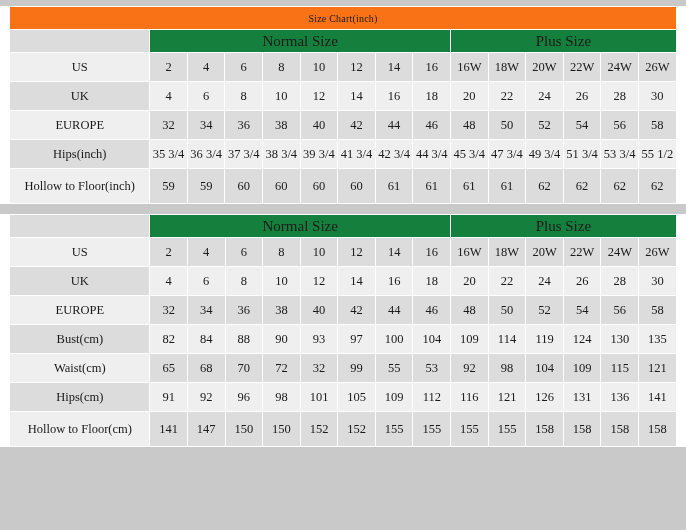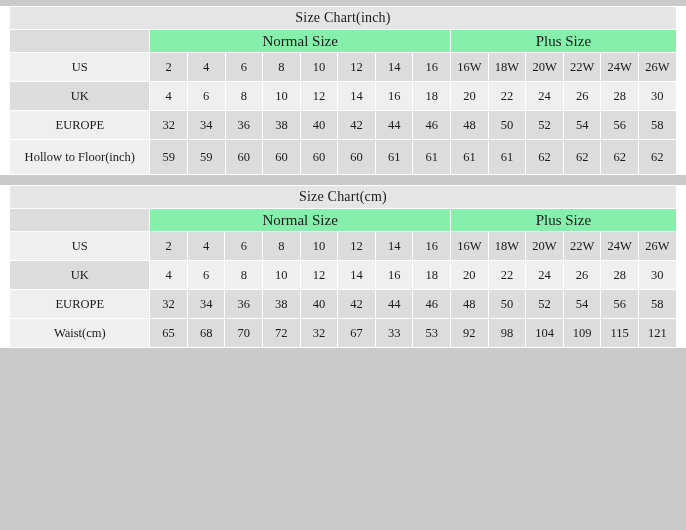--- a/index.html
+++ b/index.html
@@ -30,31 +30,31 @@
     text-align: center;
     vertical-align: middle;
     font-weight: normal;
     padding: 0;
   }
   
   .band-a { background: #efefef; }
   .band-b { background: #dcdcdc; }
 
   .title-row td {
-    background: #e5e5e5;
-    font-size: 14px;
+    background: #f97316;
+    font-size: 10px;
     height: 22px;
     letter-spacing: .2px;
   }
   .group-row td {
     font-size: 15px;
     height: 22px;
   }
   .group-row .blank { background: #dcdcdc; }
-  .group-row .grp { background: #86efac; }
+  .group-row .grp { background: #15803d; }
 
   .data-row td {
     font-size: 12.5px;
     height: 28px;
   }
   .row-label {
     font-size: 13px;
   }
 
   .tall td { height: 34px; }
@@ -137,20 +137,37 @@
           <td class="band-b">48</td>
           <td class="band-b">50</td>
           <td class="band-b">52</td>
           <td class="band-b">54</td>
           <td class="band-b">56</td>
           <td class="band-b">58</td>
         </tr>
 
 
 
+        <tr class="data-row">
+          <td class="row-label band-b">Hips(inch)</td>
+          <td class="band-a">35 3/4</td>
+          <td class="band-a">36 3/4</td>
+          <td class="band-a">37 3/4</td>
+          <td class="band-a">38 3/4</td>
+          <td class="band-a">39 3/4</td>
+          <td class="band-a">41 3/4</td>
+          <td class="band-a">42 3/4</td>
+          <td class="band-a">44 3/4</td>
+          <td class="band-a">45 3/4</td>
+          <td class="band-a">47 3/4</td>
+          <td class="band-a">49 3/4</td>
+          <td class="band-a">51 3/4</td>
+          <td class="band-a">53 3/4</td>
+          <td class="band-a">55 1/2</td>
+        </tr>
 
         <tr class="data-row tall">
           <td class="row-label band-a">Hollow to Floor(inch)</td>
           <td class="band-b">59</td>
           <td class="band-b">59</td>
           <td class="band-b">60</td>
           <td class="band-b">60</td>
           <td class="band-b">60</td>
           <td class="band-b">60</td>
           <td class="band-b">61</td>
@@ -168,23 +185,20 @@
 
   <div class="sep"></div>
 
   <div class="chart-wrap">
     <table class="chart">
       <colgroup>
         <col style="width:140px">
         <col span="14" style="width:37.6px">
       </colgroup>
       <tbody>
-        <tr class="title-row">
-          <td colspan="15">Size Chart(cm)</td>
-        </tr>
         <tr class="group-row">
           <td class="blank"></td>
           <td class="grp" colspan="8">Normal Size</td>
           <td class="grp" colspan="6">Plus Size</td>
         </tr>
 
         <tr class="data-row">
           <td class="row-label band-a">US</td>
           <td class="band-b">2</td>
           <td class="band-b">4</td>
@@ -231,37 +245,88 @@
           <td class="band-b">44</td>
           <td class="band-b">46</td>
           <td class="band-b">48</td>
           <td class="band-b">50</td>
           <td class="band-b">52</td>
           <td class="band-b">54</td>
           <td class="band-b">56</td>
           <td class="band-b">58</td>
         </tr>
 
+        <tr class="data-row">
+          <td class="row-label band-b">Bust(cm)</td>
+          <td class="band-a">82</td>
+          <td class="band-a">84</td>
+          <td class="band-a">88</td>
+          <td class="band-a">90</td>
+          <td class="band-a">93</td>
+          <td class="band-a">97</td>
+          <td class="band-a">100</td>
+          <td class="band-a">104</td>
+          <td class="band-a">109</td>
+          <td class="band-a">114</td>
+          <td class="band-a">119</td>
+          <td class="band-a">124</td>
+          <td class="band-a">130</td>
+          <td class="band-a">135</td>
+        </tr>
 
         <tr class="data-row">
           <td class="row-label band-a">Waist(cm)</td>
           <td class="band-b">65</td>
           <td class="band-b">68</td>
           <td class="band-b">70</td>
           <td class="band-b">72</td>
           <td class="band-b">32</td>
-          <td class="band-b">67</td>
-          <td class="band-b">33</td>
+          <td class="band-b">99</td>
+          <td class="band-b">55</td>
           <td class="band-b">53</td>
           <td class="band-b">92</td>
           <td class="band-b">98</td>
           <td class="band-b">104</td>
           <td class="band-b">109</td>
           <td class="band-b">115</td>
           <td class="band-b">121</td>
         </tr>
 
-
+        <tr class="data-row">
+          <td class="row-label band-b">Hips(cm)</td>
+          <td class="band-a">91</td>
+          <td class="band-a">92</td>
+          <td class="band-a">96</td>
+          <td class="band-a">98</td>
+          <td class="band-a">101</td>
+          <td class="band-a">105</td>
+          <td class="band-a">109</td>
+          <td class="band-a">112</td>
+          <td class="band-a">116</td>
+          <td class="band-a">121</td>
+          <td class="band-a">126</td>
+          <td class="band-a">131</td>
+          <td class="band-a">136</td>
+          <td class="band-a">141</td>
+        </tr>
+
+        <tr class="data-row tall">
+          <td class="row-label band-a">Hollow to Floor(cm)</td>
+          <td class="band-b">141</td>
+          <td class="band-b">147</td>
+          <td class="band-b">150</td>
+          <td class="band-b">150</td>
+          <td class="band-b">152</td>
+          <td class="band-b">152</td>
+          <td class="band-b">155</td>
+          <td class="band-b">155</td>
+          <td class="band-b">155</td>
+          <td class="band-b">155</td>
+          <td class="band-b">158</td>
+          <td class="band-b">158</td>
+          <td class="band-b">158</td>
+          <td class="band-b">158</td>
+        </tr>
       </tbody>
     </table>
   </div>
   <div class="bottom-pad"></div>
 </div>
 
 </body></html>

